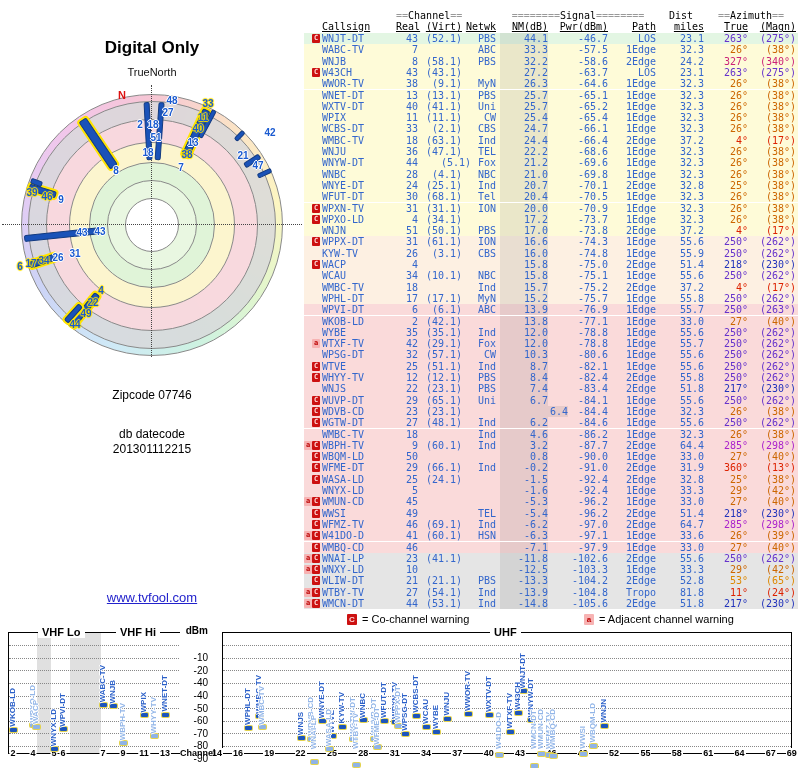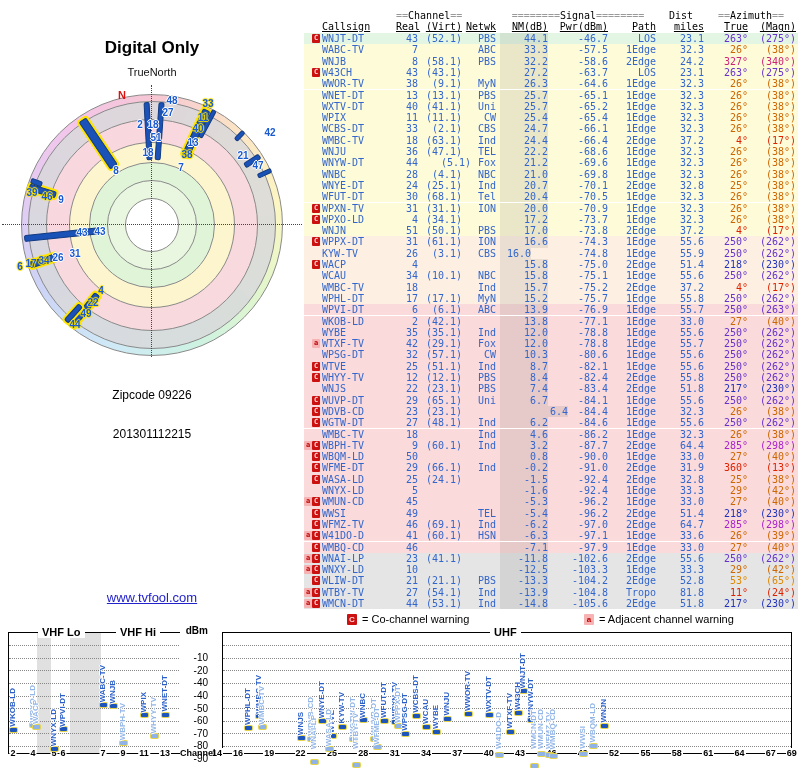--- a/index.html
+++ b/index.html
@@ -138,22 +138,23 @@
       <div class="plab hl" style="left: 42px; top: 175px;">34</div>
       <div class="plab hl" style="left: 29px; top: 178px;">17</div>
       <div class="plab hl" style="left: 18px; top: 181px;">6</div>
       <div class="plab hl" style="left: 99px; top: 205px;">4</div>
       <div class="plab hl" style="left: 91px; top: 217px;">22</div>
       <div class="plab hl" style="left: 84px; top: 228px;">49</div>
       <div class="plab hl" style="left: 73px; top: 239px;">44</div>
     </div>
 
   <div class="criteria">
-    <div class="crit-line">Zipcode 09226</div>
+    <div class="crit-line">Zipcode 07746</div>
     <div class="crit-gap"></div>
+    <div class="crit-line">db datecode</div>
     <div class="crit-line">201301112215</div>
   </div>
 
   <a class="site-link">www.tvfool.com</a>
 
   <div class="stable" id="stable">
       <div class="hgroup" style="left: 92px; top: 2px; width: 66px;"><span class="eq">==</span><span>Channel</span><span class="eq">==</span></div>
       <div class="hgroup" style="left: 196px; top: 2px; width: 156px;"><span class="eq">========</span><span>Signal</span><span class="eq">========</span></div>
       <div class="hgroup" style="left: 354px; top: 2px; width: 46px;"><span class="eq"></span><span>Dist</span><span class="eq"></span></div>
       <div class="hgroup" style="left: 402px; top: 2px; width: 90px;"><span class="eq">==</span><span>Azimuth</span><span class="eq">==</span></div>
@@ -398,21 +399,21 @@
         <div class="tcell" style="left: 306px; width: 46px; text-align: right;">1Edge</div>
         <div class="tcell" style="left: 354px; width: 46px; text-align: right;">55.6</div>
         <div class="tcell" style="left: 402px; width: 42px; text-align: right; color: rgb(102, 51, 204);">250°</div>
         <div class="tcell" style="left: 446px; width: 46px; text-align: right; color: rgb(102, 51, 204);">(262°)</div>
       </div>
       <div class="trow zone-peach" style="top: 239.7px;">
         <div class="tcell" style="left: 18px; width: 74px; text-align: left;">KYW-TV</div>
         <div class="tcell" style="left: 92px; width: 22px; text-align: right;">26</div>
         <div class="tcell" style="left: 114px; width: 44px; text-align: right;">(3.1)</div>
         <div class="tcell" style="left: 158px; width: 34px; text-align: right;">CBS</div>
-        <div class="tcell band" style="left: 196px; width: 31px; text-align: right;">16.0</div>
+        <div class="tcell band" style="left: 196px; width: 48px; text-align: right;">16.0</div>
         <div class="tcell" style="left: 246px; width: 58px; text-align: right;">-74.8</div>
         <div class="tcell" style="left: 306px; width: 46px; text-align: right;">1Edge</div>
         <div class="tcell" style="left: 354px; width: 46px; text-align: right;">55.9</div>
         <div class="tcell" style="left: 402px; width: 42px; text-align: right; color: rgb(102, 51, 204);">250°</div>
         <div class="tcell" style="left: 446px; width: 46px; text-align: right; color: rgb(102, 51, 204);">(262°)</div>
       </div>
       <div class="trow zone-peach" style="top: 251px;">
         <div class="wbox c" style="left: 8px;">C</div>
         <div class="tcell" style="left: 18px; width: 74px; text-align: left;">WACP</div>
         <div class="tcell" style="left: 92px; width: 22px; text-align: right;">4</div>

